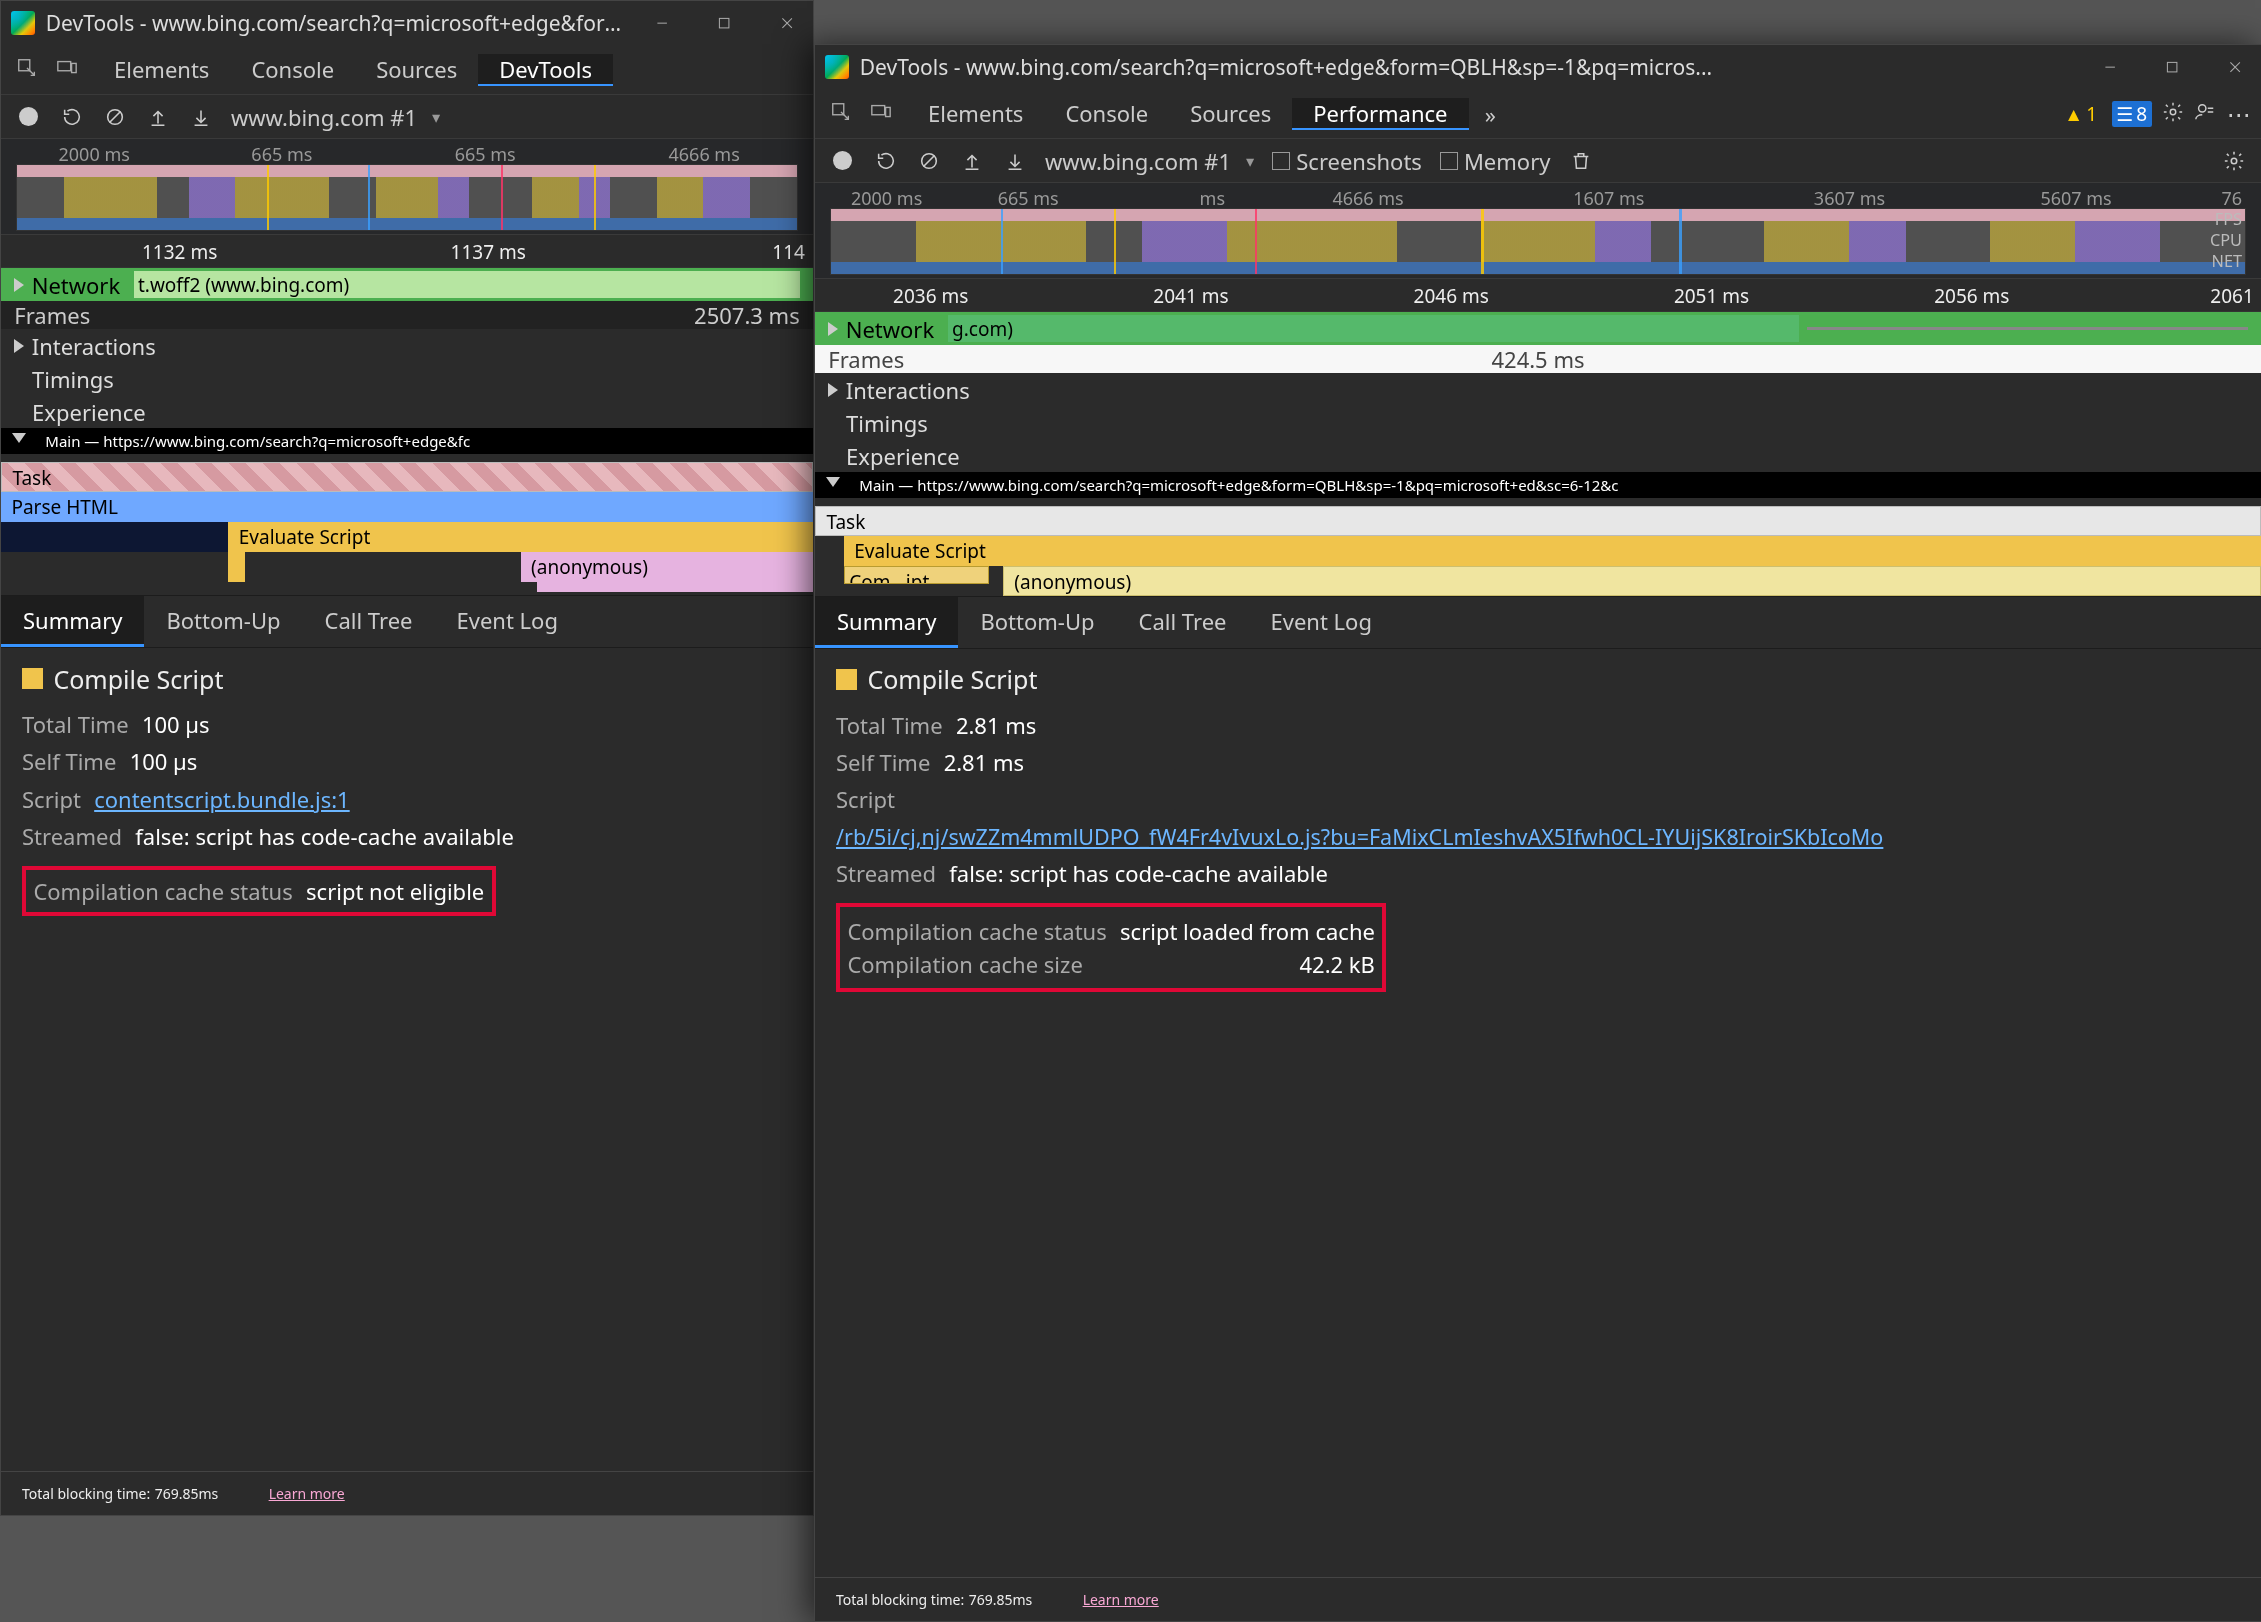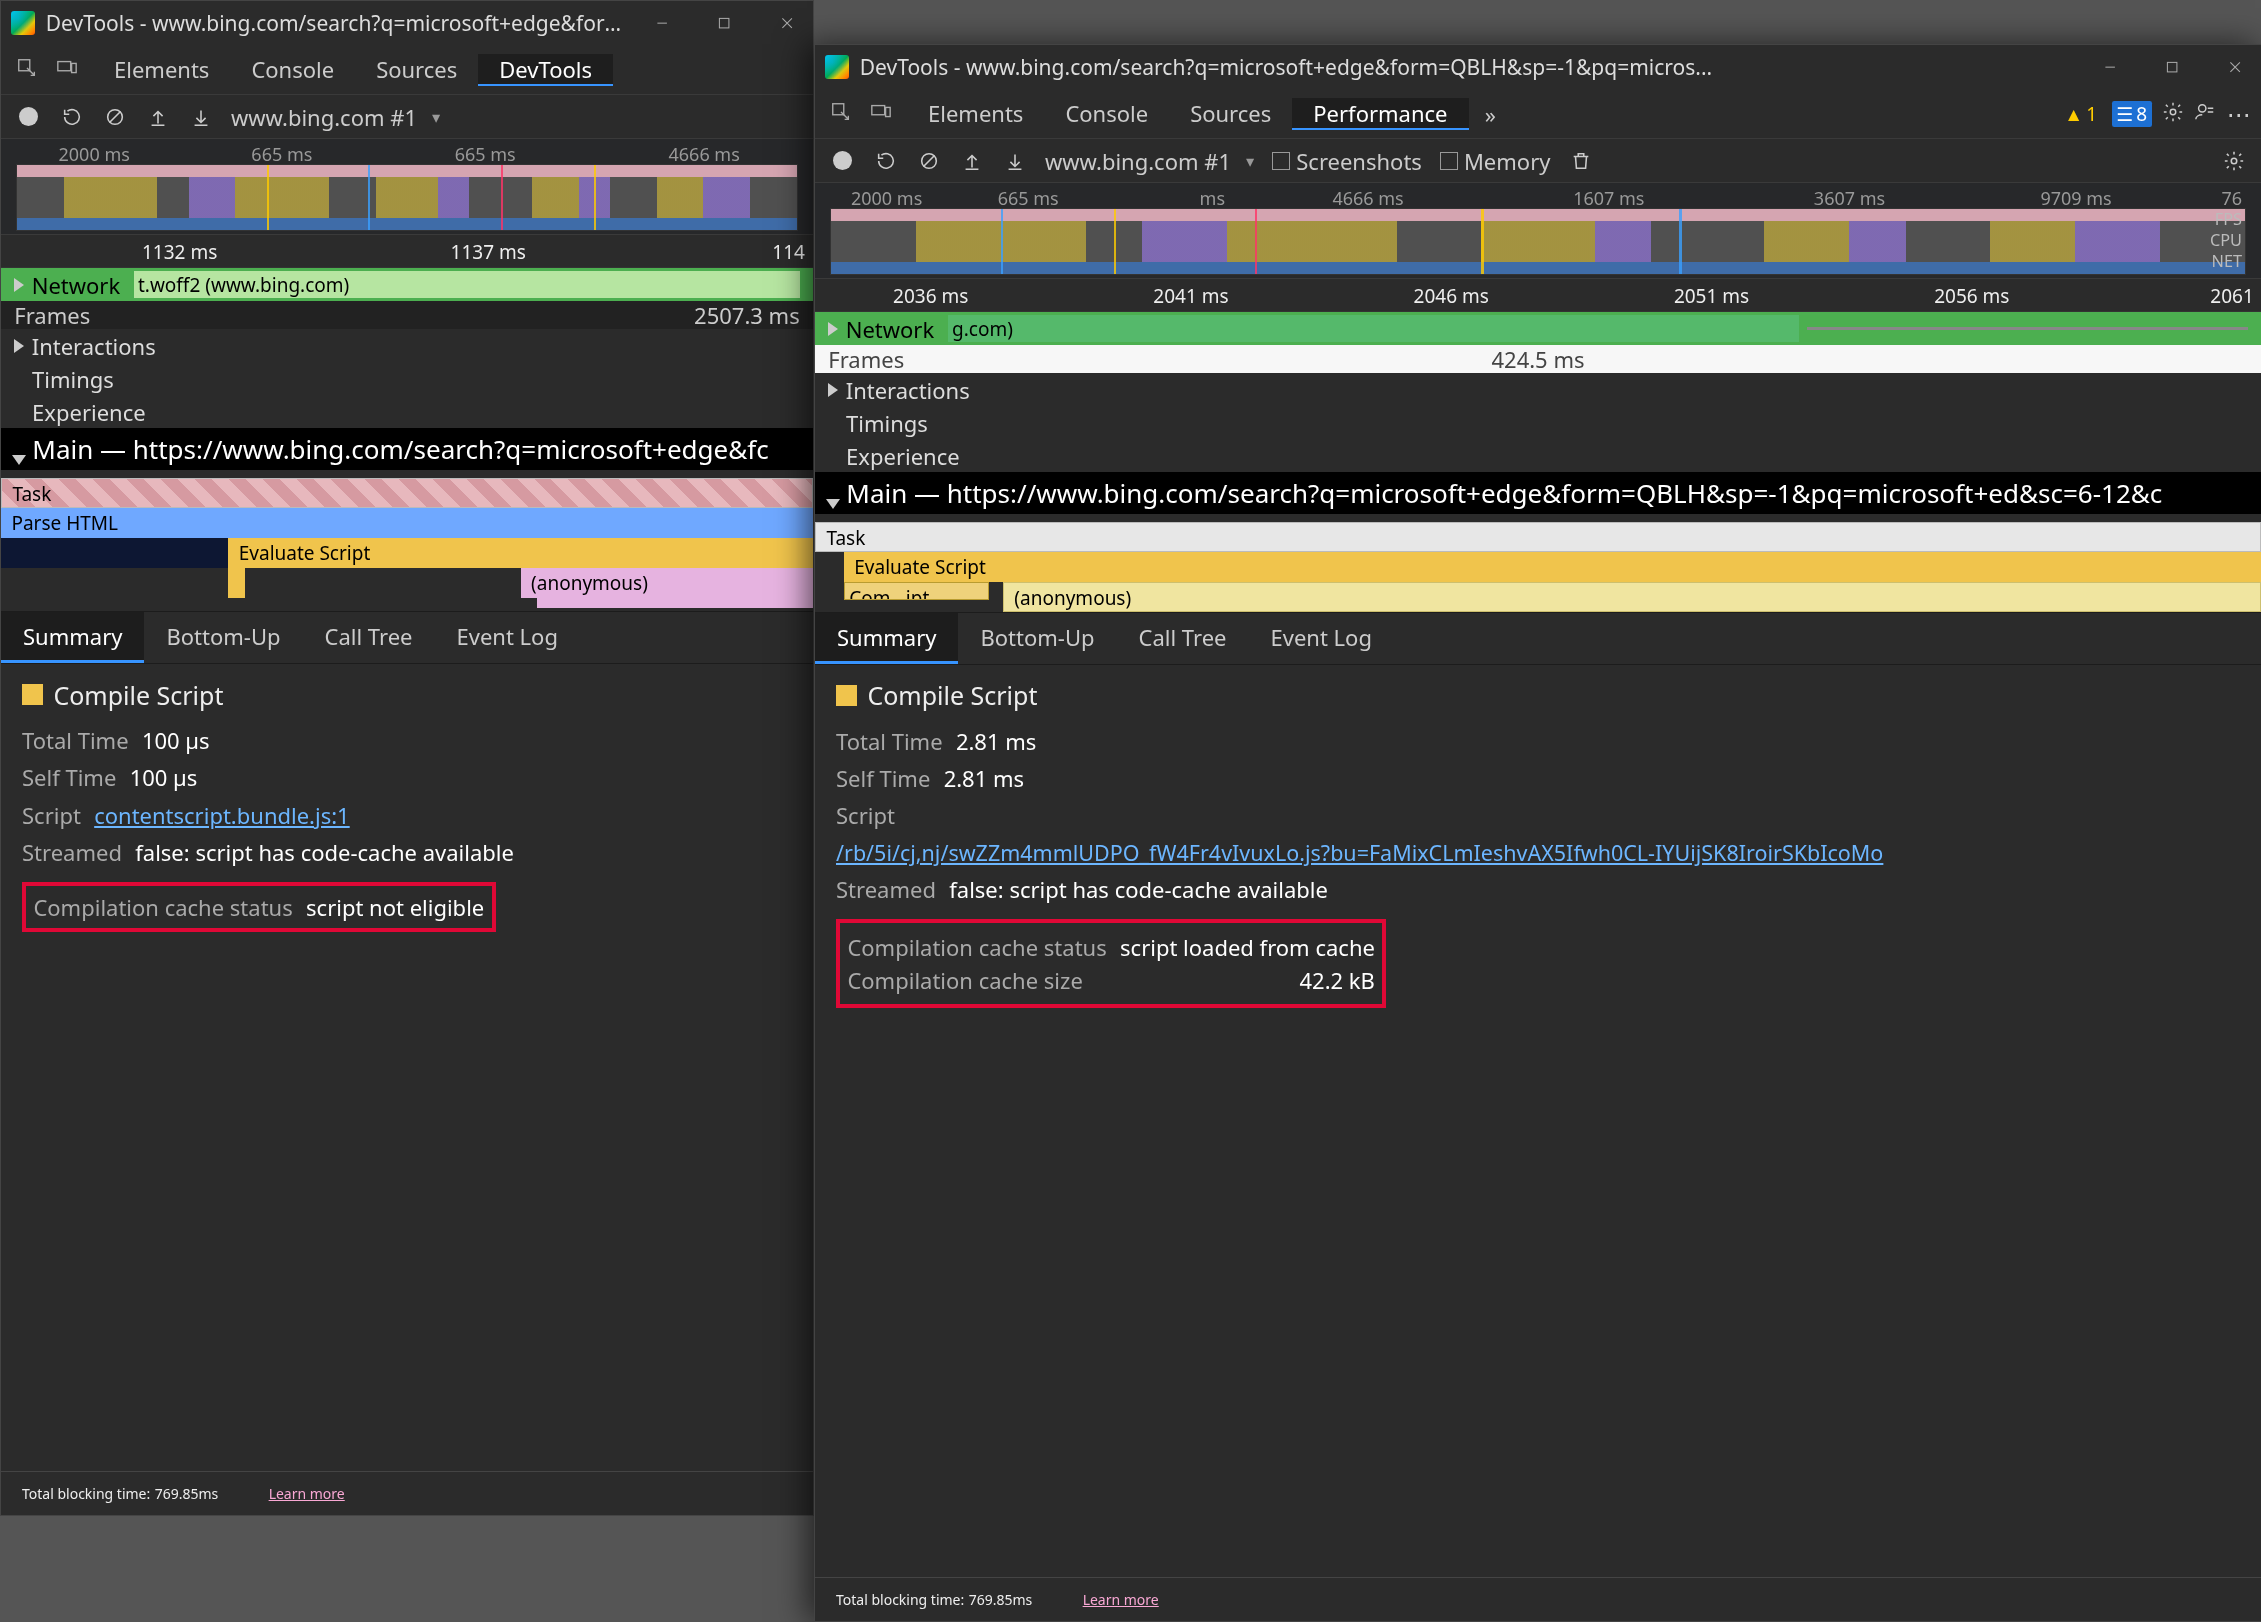--- a/index.html
+++ b/index.html
@@ -101,21 +101,21 @@
   
   .tracks{background:#2b2b2b;}
   .track-row{display:flex;align-items:center;gap:7.4px;padding:1.5px 13.3px;height:33px;}
   .tri{width:0;height:0;border-top:7.4px solid transparent;border-bottom:7.4px solid transparent;border-left:10.4px solid #ccc;display:inline-block;}
   .tri.open{transform:rotate(90deg);}
   .network-row{background:#4caf50;color:#000;}
   .network-bar{flex:1;height:27px;background:#b6e5a1;margin-left:6px;position:relative;color:#000;display:flex;align-items:center;padding-left:4.4px;font-size:19px;overflow:hidden;}
   .frames-row{background:#f7f7f7;color:#444;height:28px;}
   .frames-row.dark{background:#222;color:#ccc;}
   .inner-rows .track-row{background:transparent;color:#ddd;}
-  .main-row{background:#000;color:#fff;padding:3px 13.3px;font-size:26px;display:flex;align-items:flex-end;gap:8px;}
+  .main-row{background:#000;color:#fff;padding:3px 13.3px;font-size:15px;display:flex;align-items:flex-start;gap:21px;}
   .main-label{white-space:nowrap;overflow:hidden;text-overflow:ellipsis;}
 
   
   .flame{padding:0;margin-top:8px;}
   .fbar{height:30px;line-height:30px;padding:0 10.4px;font-size:19px;white-space:nowrap;overflow:hidden;color:#000;}
   .task    {background:#e7e7e7;border:0.7px solid #bbb;}
   .task.red{background:repeating-linear-gradient(45deg,#e7b8bd 0 12px,#d69aa1 12px 24px);}
   .parse   {background:#6fa8ff;color:#000;}
   .eval    {background:#f0c44c;}
   .eval2   {background:#f0e5a0;border:0.7px solid #cdbf6e;}
@@ -442,21 +442,21 @@
   </div>
 
   <div class="overview">
     <div class="ov-ruler">
       <span class="ov-tick" style="left:4%">2000 ms</span>
       <span class="ov-tick" style="left:14%">665 ms</span>
       <span class="ov-tick" style="left:27%">ms</span>
       <span class="ov-tick" style="left:38%">4666 ms</span>
       <span class="ov-tick" style="left:55%">1607 ms</span>
       <span class="ov-tick" style="left:72%">3607 ms</span>
-      <span class="ov-tick" style="left:88%">9709 ms</span>
+      <span class="ov-tick" style="left:88%">5607 ms</span>
       <span class="ov-tick" style="left:99%">76</span>
     </div>
     <div class="ov-lanes">
       <div class="lane-fps"></div>
         <div class="lane-cpu"></div>
         <div class="lane-net"></div>
       <div class="ov-marker blue" style="left:12%"></div>
       <div class="ov-marker" style="left:20%"></div>
       <div class="ov-marker red" style="left:30%"></div>
       <div class="ov-marker" style="left:46%"></div>

